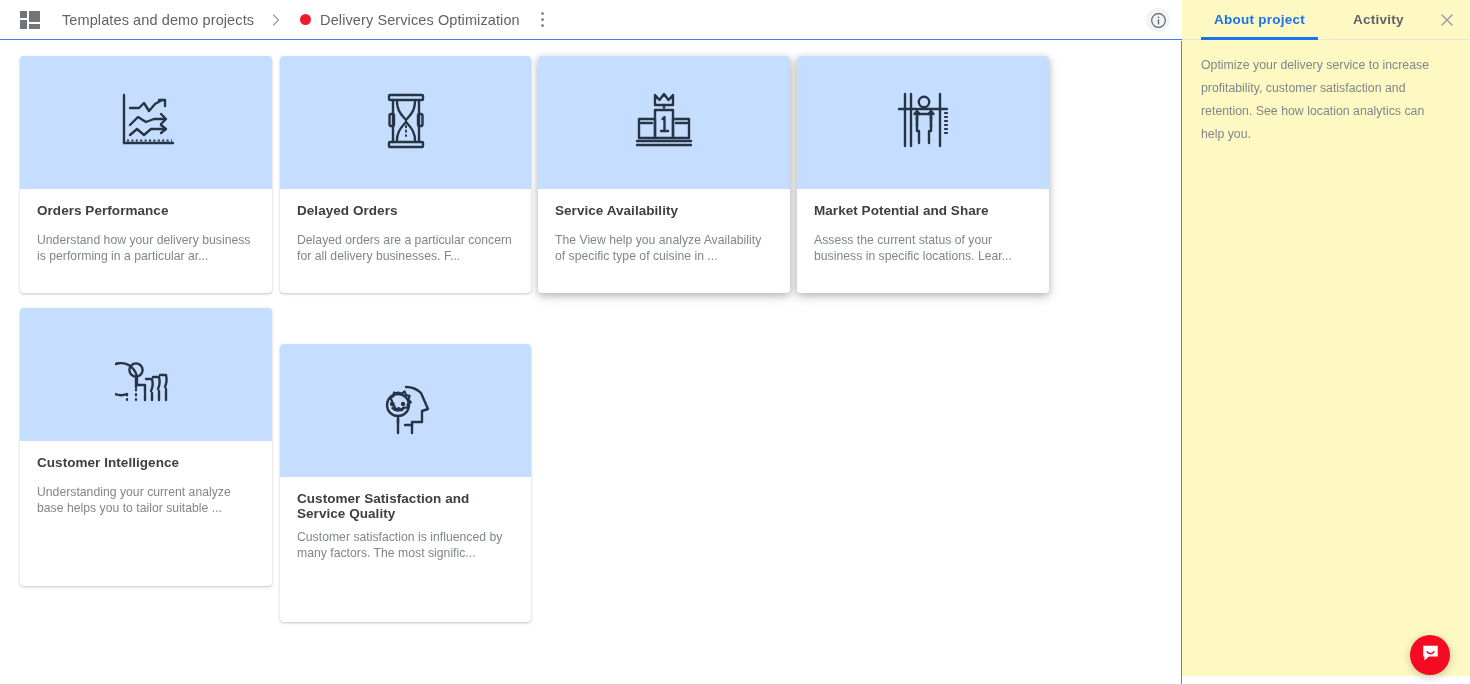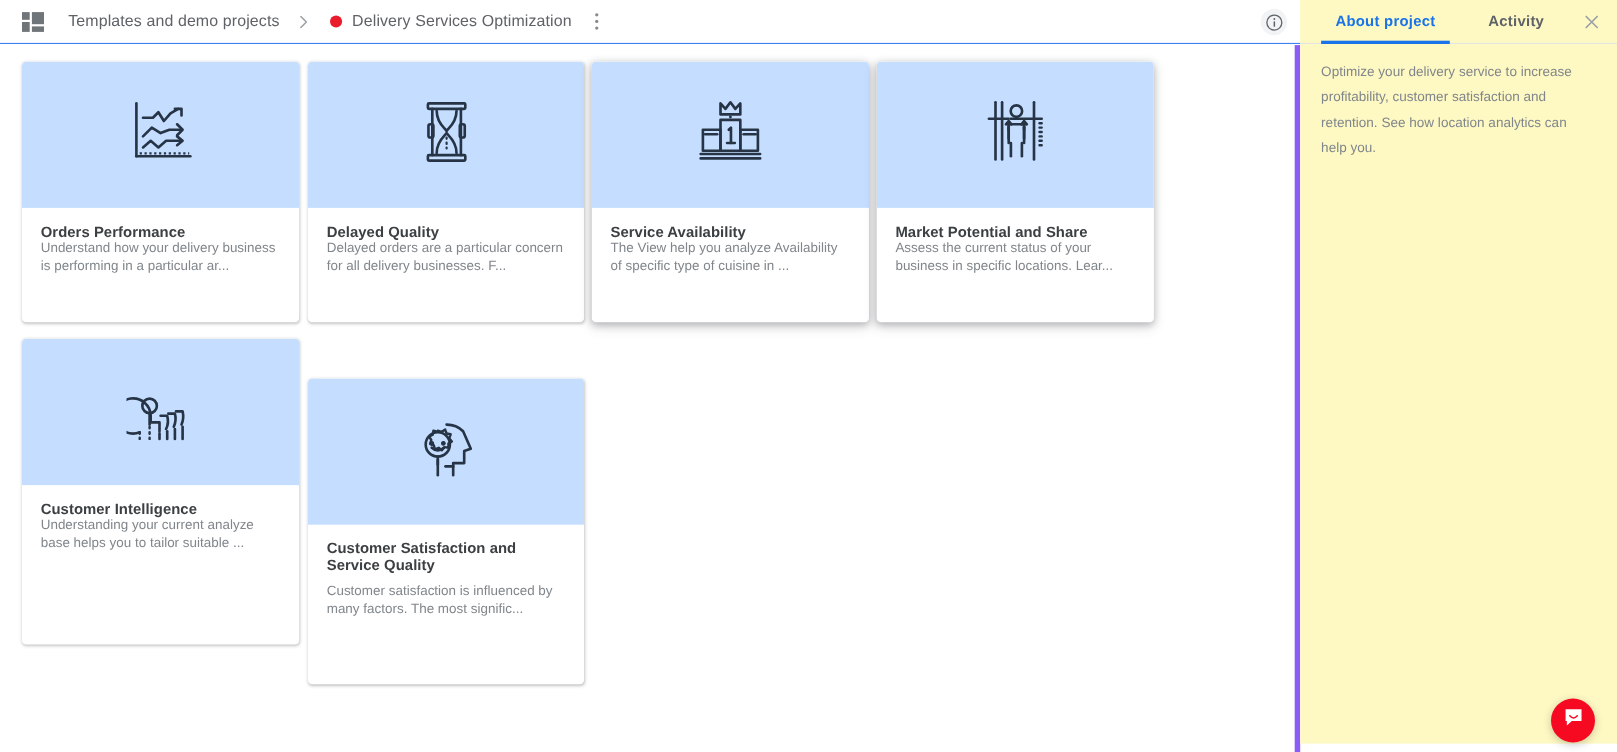--- a/index.html
+++ b/index.html
@@ -52,21 +52,21 @@
     background: #f1f3f4;
     display: flex; align-items: center; justify-content: center;
     cursor: pointer;
   }
 
   
   .canvas {
     position: absolute; top: 41px; left: 0;
     width: 1182px; height: 643px;
     background: #ffffff;
-    border-right: 5px solid #8b5cf6;
+    border-right: 1px solid #8b5cf6;
   }
 
   .card {
     position: absolute;
     background: #ffffff;
     border-radius: 4px;
     overflow: hidden;
     cursor: pointer;
   }
   .card.shadow-soft { box-shadow: 0 1px 3px rgba(60,64,67,.22), 0 1px 2px rgba(60,64,67,.10); }
@@ -76,20 +76,21 @@
     width: 100%; height: 133px;
     background: #c5deff;
     display: flex; align-items: center; justify-content: center;
   }
   .card-body { padding: 14px 17px 16px 17px; }
   .card-title {
     font-size: 13.5px; font-weight: bold; color: #3c4043;
     line-height: 15px; letter-spacing: .05px;
   }
   .card-desc {
+    margin-top: 15px;
     font-size: 12.2px; color: #80868b; line-height: 15.5px;
     letter-spacing: .02px;
   }
   .card-title + .card-desc.tight { margin-top: 9px; }
 
   
   .panel {
     position: absolute; top: 0; right: 0;
     width: 288px; height: 676px;
     background: #fef9c3;
@@ -209,21 +210,21 @@
             <path d="M17 11 C17 22 24 26 26 29 C28 26 35 22 35 11"></path>
             <path d="M17 49 C17 38 24 34 26 31 C28 34 35 38 35 49"></path>
           </g>
           <g stroke="#263445" stroke-width="2" stroke-linecap="round">
             <path d="M26 35 V45" stroke-dasharray="1.2 3.4"></path>
           </g>
         </svg>
       </span>
     </div>
     <div class="card-body">
-      <div class="card-title">Delayed Quality</div>
+      <div class="card-title">Delayed Orders</div>
       <div class="card-desc">Delayed orders are a particular concern for all delivery businesses. F...</div>
     </div>
   </div>
 
   <div class="card shadow-strong" style="left:538px; top:15px; width:252px; height:237px;">
     <div class="thumb">
       <span>
         <svg width="58" height="60" viewBox="0 0 58 60" aria-hidden="true">
           <g fill="none" stroke="#263445" stroke-width="2.4" stroke-linecap="round" stroke-linejoin="round">
             <path d="M20 14 L20 4 L24.5 9 L29 3 L33.5 9 L38 4 L38 14 Z"></path>

